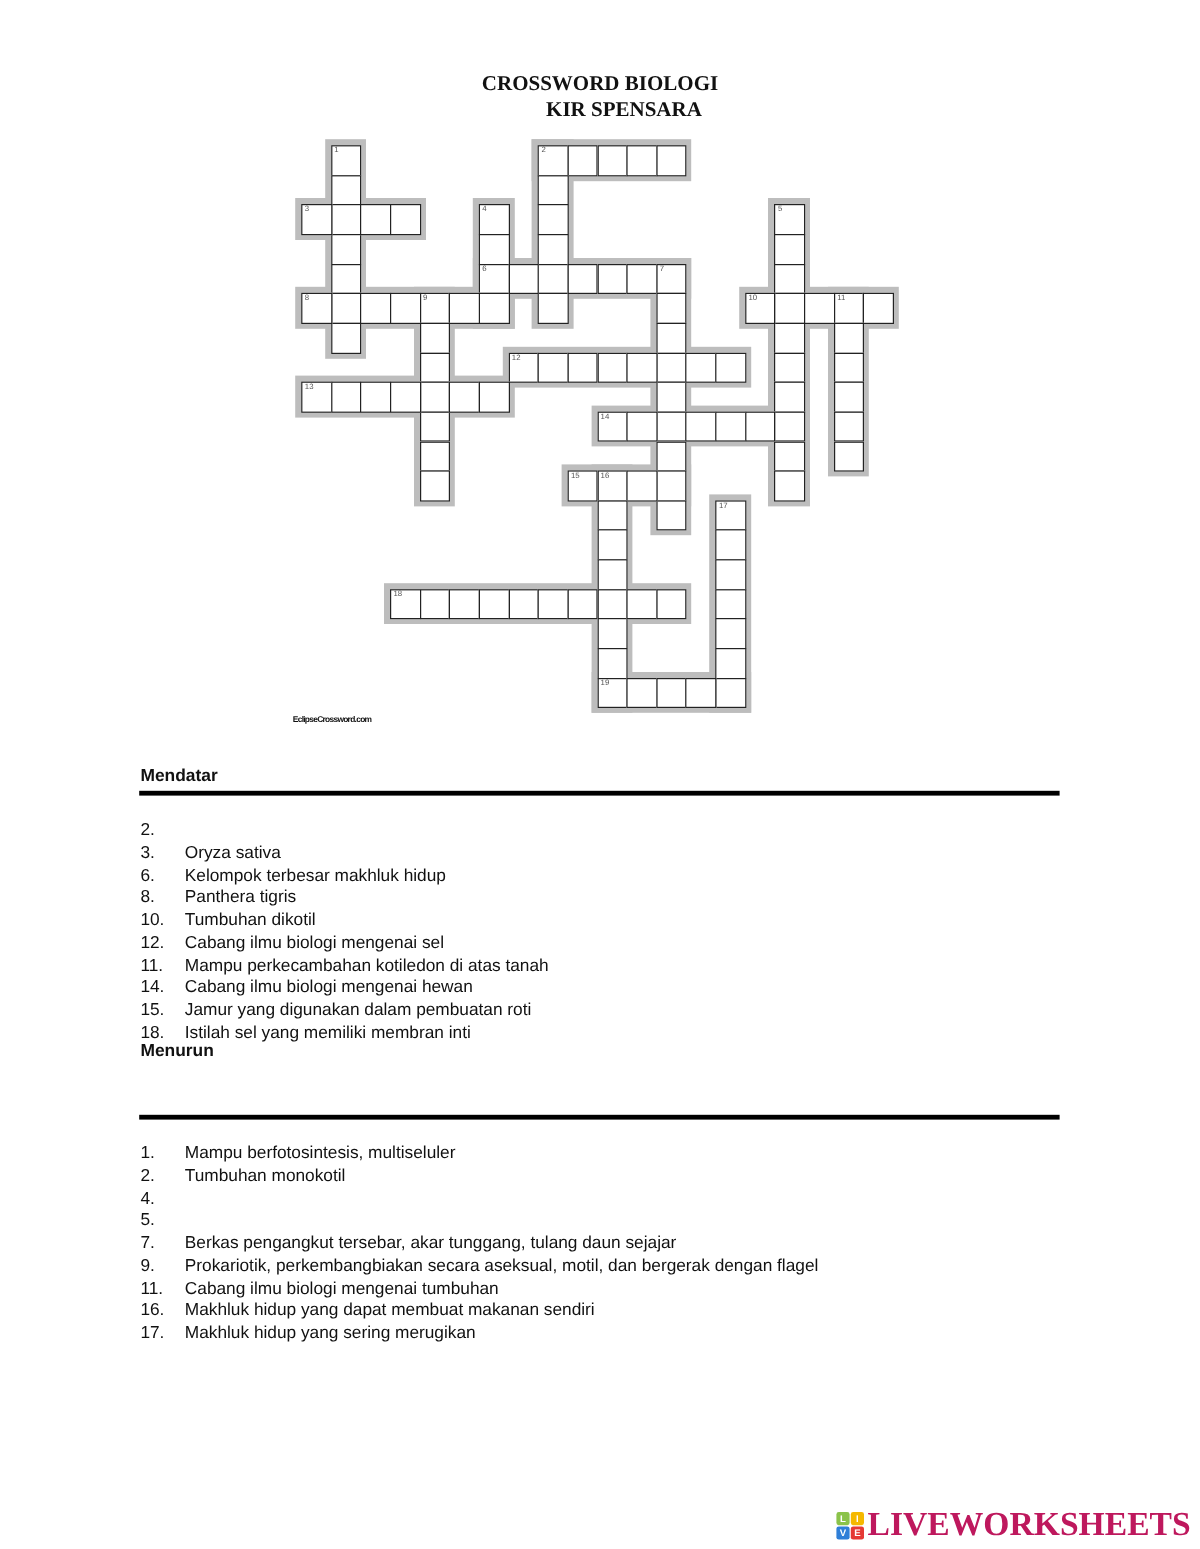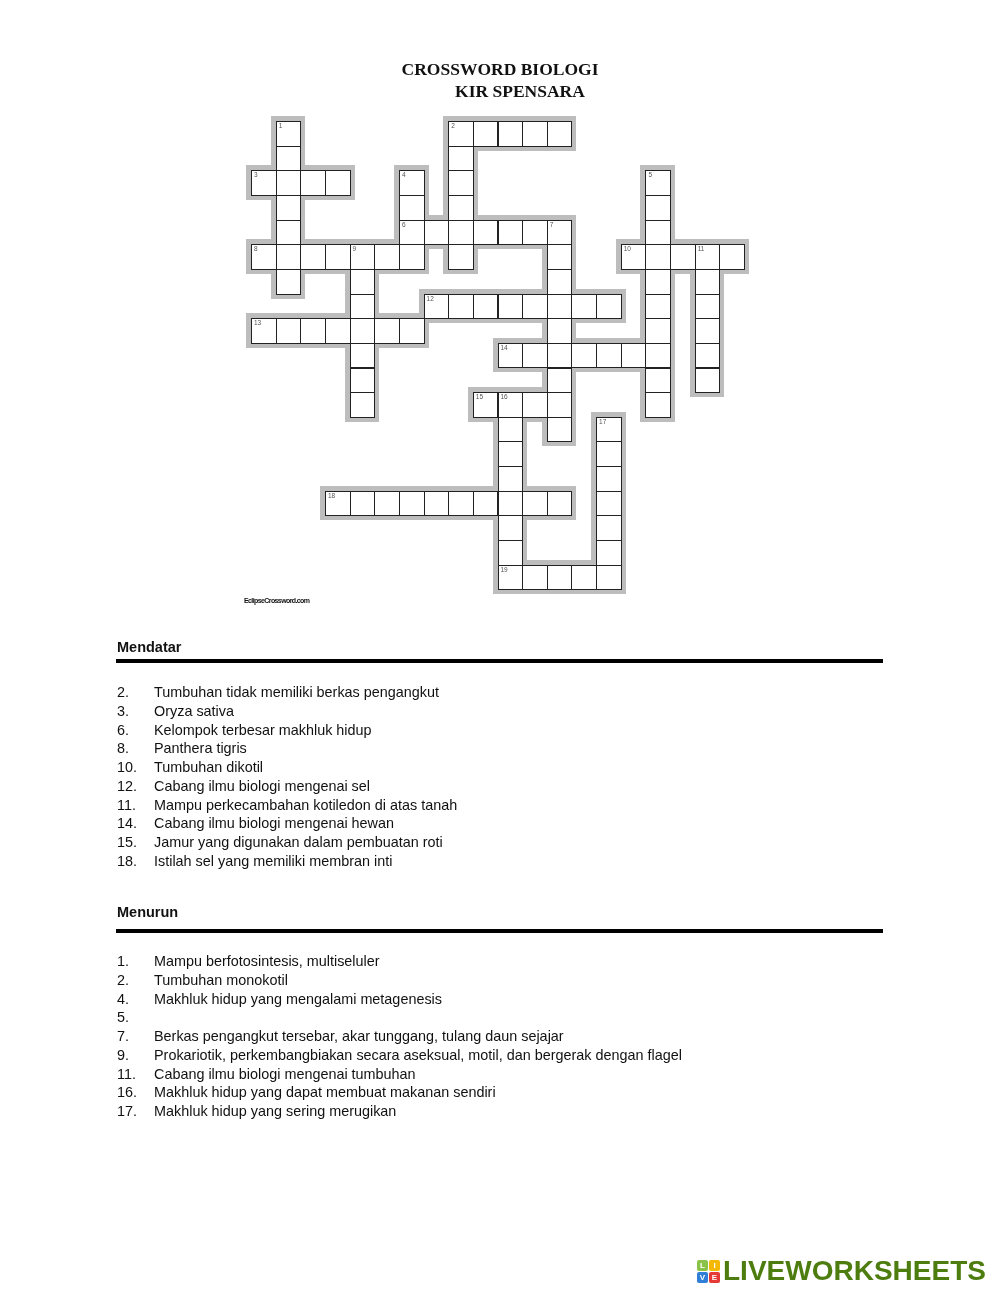--- a/index.html
+++ b/index.html
@@ -13,21 +13,21 @@
   .cell .num { position:absolute; left:2px; top:0px; font-size:6.5px; color:#555; font-family:"Liberation Sans", sans-serif; }
   .credit { position:absolute; left:244px; top:597px; font-size:7px; font-weight:bold; letter-spacing:-0.6px; color:#111; }
   .section-head { position:absolute; left:117px; font-size:14.5px; font-weight:bold; color:#111; }
   .rule { position:absolute; left:116px; width:767px; height:4px; background:#000; }
   .clues { position:absolute; left:117px; font-size:14.4px; line-height:18.75px; }
   .clue { display:flex; white-space:nowrap; }
   .clue .n { width:37px; }
   .lw { position:absolute; left:697px; top:1255px; display:flex; align-items:center; }
   .lw-logo { display:grid; grid-template-columns:11px 11px; grid-template-rows:11px 11px; gap:1px; margin-right:3px; }
   .lw-logo span { font-size:8px; font-weight:bold; color:#fff; display:flex; align-items:center; justify-content:center; border-radius:2px; }
-  .lw-text { font-size:28px; font-weight:bold; color:#4d7c0f; letter-spacing:0px; font-family:Liberation Sans, sans-serif; }
+  .lw-text { font-size:28px; font-weight:bold; color:#be185d; letter-spacing:0px; font-family:Liberation Serif, serif; }
 </style>
 </head>
 <body>
 
 <div class="title t1">CROSSWORD BIOLOGI</div>
 <div class="title t2">KIR SPENSARA</div>
 
 <div id="grid">
     <div class="shadow" style="left: 270.65px; top: 116px; width: 34.65px; height: 182.55px;"></div>
     <div class="shadow" style="left: 443.2px; top: 116px; width: 133.25px; height: 34.65px;"></div>
@@ -202,21 +202,20 @@
     <div class="cell" style="left: 546.8px; top: 564.7px; width: 25.65px; height: 25.65px;"></div>
     <div class="cell" style="left: 571.45px; top: 564.7px; width: 25.65px; height: 25.65px;"></div>
   </div>
 <div class="credit">EclipseCrossword.com</div>
 
 <div class="section-head" style="top:639px;">Mendatar</div>
 <div class="rule" style="top:659px;"></div>
 <div class="clues" id="across-list" style="top:683px;">
     <div class="clue">
       <span class="n">2.</span>
-      <span>Tumbuhan tidak memiliki berkas pengangkut</span>
     </div>
     <div class="clue">
       <span class="n">3.</span>
       <span>Oryza sativa</span>
     </div>
     <div class="clue">
       <span class="n">6.</span>
       <span>Kelompok terbesar makhluk hidup</span>
     </div>
     <div class="clue">
@@ -242,34 +241,33 @@
     <div class="clue">
       <span class="n">15.</span>
       <span>Jamur yang digunakan dalam pembuatan roti</span>
     </div>
     <div class="clue">
       <span class="n">18.</span>
       <span>Istilah sel yang memiliki membran inti</span>
     </div>
   </div>
 
-<div class="section-head" style="top:904px;">Menurun</div>
+<div class="section-head" style="top:868px;">Menurun</div>
 <div class="rule" style="top:929px;"></div>
 <div class="clues" id="down-list" style="top:952px;">
     <div class="clue">
       <span class="n">1.</span>
       <span>Mampu berfotosintesis, multiseluler</span>
     </div>
     <div class="clue">
       <span class="n">2.</span>
       <span>Tumbuhan monokotil</span>
     </div>
     <div class="clue">
       <span class="n">4.</span>
-      <span>Makhluk hidup yang mengalami metagenesis</span>
     </div>
     <div class="clue">
       <span class="n">5.</span>
     </div>
     <div class="clue">
       <span class="n">7.</span>
       <span>Berkas pengangkut tersebar, akar tunggang, tulang daun sejajar</span>
     </div>
     <div class="clue">
       <span class="n">9.</span>

